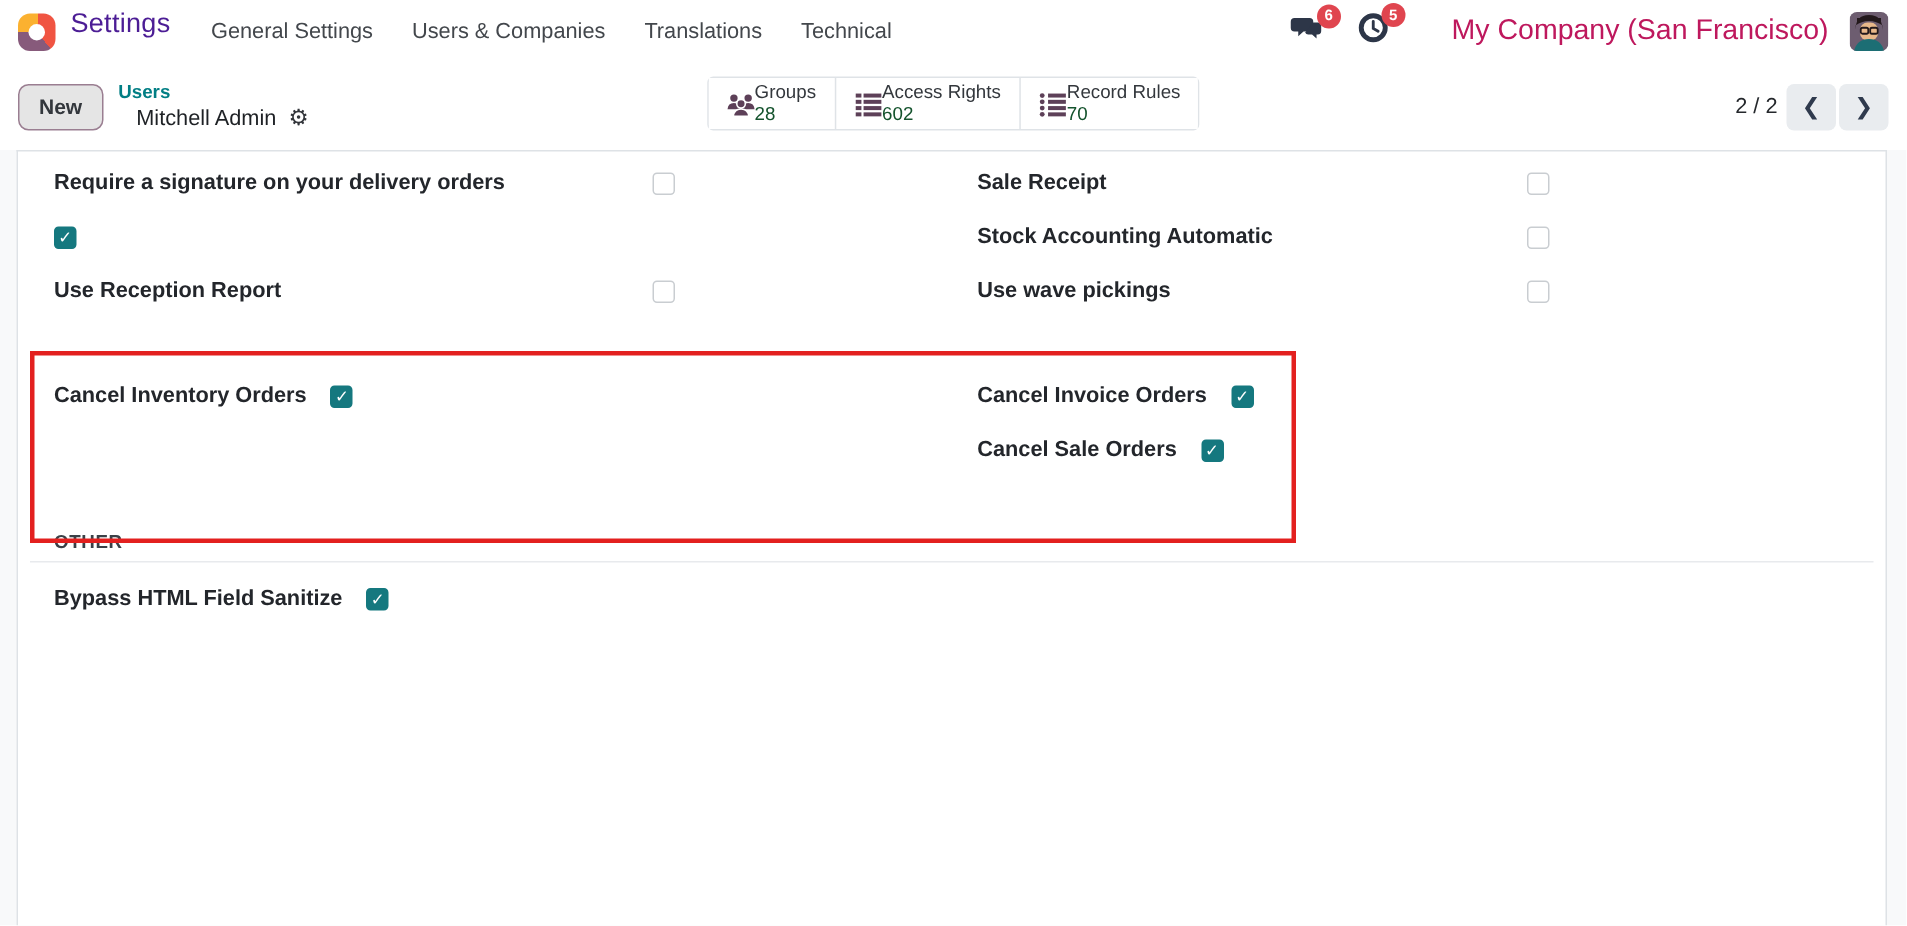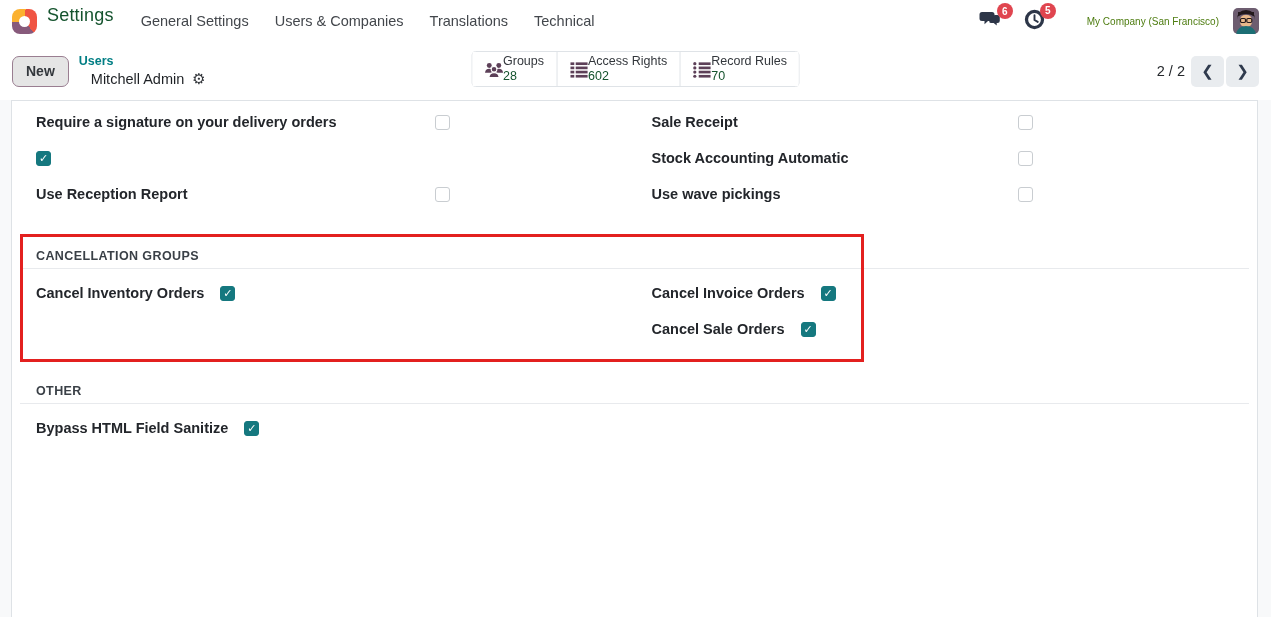--- a/index.html
+++ b/index.html
@@ -4,28 +4,28 @@
 <style>
   * { margin:0; padding:0; box-sizing:border-box; }
   html,body { width:1271px; height:617px; overflow:hidden; background:#fff;
     font-family:"Liberation Sans","DejaVu Sans",sans-serif; color:#374151; }
 
   
   .navbar { height:42px; display:flex; align-items:center; padding:0 12px; background:#fff; }
   .logo { width:25px; height:25px; border-radius:32%; position:relative; flex:none;
     background:conic-gradient(from -90deg,#fbb130 0deg 95deg,#f05442 95deg 230deg,#875a7b 230deg 360deg); }
   .logo::after { content:""; position:absolute; inset:7px; background:#fff; border-radius:50%; }
-  .app-name { font-size:18px; color:#14532d; margin:0 14px 12px 10px; letter-spacing:.2px;text-align:center; }
+  .app-name { font-size:18px; color:#4c1d95; margin:0 14px 12px 10px; letter-spacing:.2px;text-align:center; }
   .menu-item { font-size:14.5px; color:#43474c; padding:0 13px; cursor:pointer; }
   .nav-right { margin-left:auto; display:flex; align-items:center; }
   .icon-wrap { position:relative; margin-right:22px; cursor:pointer; }
   .badge { position:absolute; top:-6px; right:-11px; min-width:16px; height:16px; padding:0 4px;
     background:#e0454f; color:#fff; border-radius:9px; font-size:10px; font-weight:bold;
     display:flex; align-items:center; justify-content:center; }
-  .company-name { font-size:10px; color:#4d7c0f; margin:0 14px 0 8px; cursor:pointer;padding-left:12px; }
+  .company-name { font-size:19px; color:#be185d; margin:0 14px 0 8px; cursor:pointer;padding-left:12px; }
   .avatar { width:26px; height:26px; border-radius:5px; overflow:hidden; flex:none; cursor:pointer; }
 
   
   .control-panel { height:58px; display:flex; align-items:center; padding:0 12px; background:#fff; }
   .btn-new { height:31px; padding:0 13px; background:#e5e5e5; border:1px solid #9a7e91; border-radius:7px;
     font-size:14px; font-weight:bold; color:#33373c; cursor:pointer; font-family:inherit; }
   .breadcrumb { margin-left:10px; line-height:1.25; }
   .bc-parent { font-size:12.5px; font-weight:bold; color:#017e84; cursor:pointer; display:block; }
   .bc-current-row { display:flex; align-items:center; gap:8px;padding-left:12px; }
   .bc-current { font-size:14.5px; color:#1e2125; }
@@ -213,23 +213,20 @@
             </div>
             <div class="row">
               <span class="row-label">Use wave pickings</span>
               <span class="checkbox"></span>
             </div>
           </div>
       </div>
 
       <div class="section">
         <div class="red-box"></div>
-        <div class="section-title">
-          <span>CANCELLATION GROUPS</span>
-        </div>
         <div class="two-col">
           <div class="col-l inline">
               <div class="row">
                 <span class="row-label">Cancel Inventory Orders</span>
                 <span class="checkbox checked"></span>
               </div>
             </div>
           <div class="col-r inline">
               <div class="row">
                 <span class="row-label">Cancel Invoice Orders</span>

